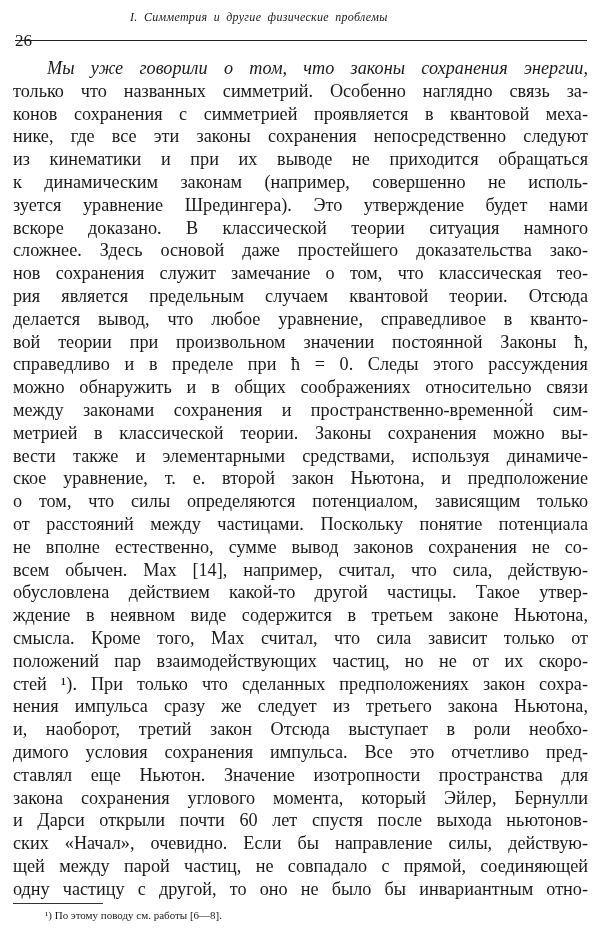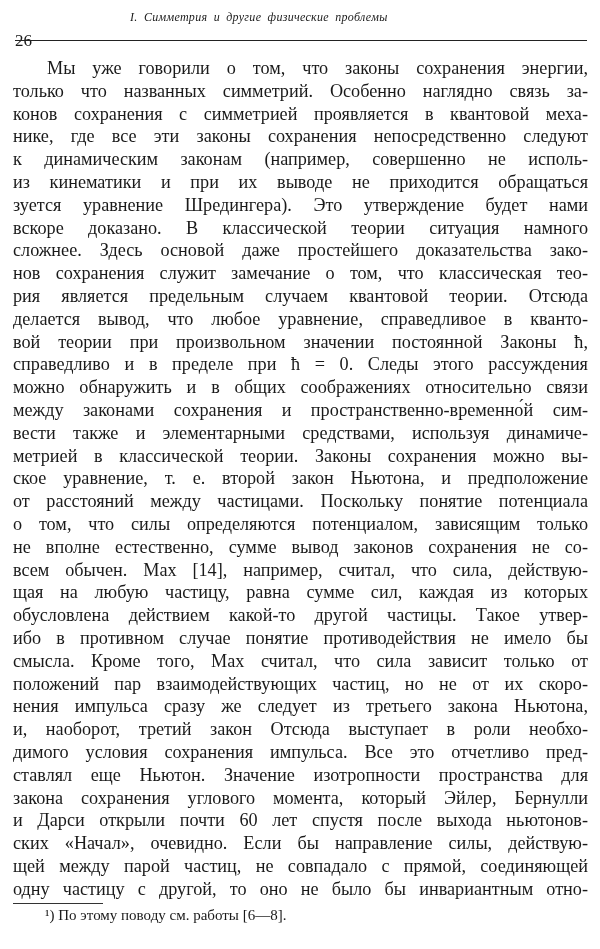--- a/index.html
+++ b/index.html
@@ -4,60 +4,60 @@
   <style>
     html, body { margin: 0; padding: 0; background: #ffffff; }
     body { width: 600px; height: 949px; position: relative; overflow: hidden;
            font-family: "Liberation Serif", "DejaVu Serif", serif; color: #1a1a1a; }
     .page-number { position: absolute; left: 15px; top: 10px; font-size: 17px; margin-top: 21px; }
     .running-head { position: absolute; left: 130px; top: 10px; font-size: 12px; font-style: italic; letter-spacing: 0.3px; word-spacing: 3px; }
     .header-rule { position: absolute; left: 15px; top: 40px; width: 572px; height: 0; border-top: 1.5px solid #222; }
     .body-text { position: absolute; left: 13px; top: 57px; width: 575px; }
     .line { height: 22.8px; line-height: 22.8px; font-size: 18.2px; white-space: nowrap;
             text-align: justify; text-align-last: justify; overflow: hidden; }
-    .line.indent { padding-left: 34px; }
+    .line.indent { padding-left: 34px; font-style: italic; }
     .footnote-rule { position: absolute; left: 13px; top: 903px; width: 90px; height: 0; border-top: 1px solid #333; }
-    .footnote { position: absolute; left: 45px; top: 905px; font-size: 15px; line-height: 20px; }
+    .footnote { position: absolute; left: 45px; top: 905px; font-size: 11px; line-height: 20px; }
   </style>
 </head>
 <body>
 
 <div class="page-number">26</div>
 <div class="running-head">I. Симметрия и другие физические проблемы</div>
 <div class="header-rule"></div>
 
 <div class="body-text">
   <div class="line indent">Мы уже говорили о том, что законы сохранения энергии,</div>
   <div class="line">только что названных симметрий. Особенно наглядно связь за-</div>
   <div class="line">конов сохранения с симметрией проявляется в квантовой меха-</div>
   <div class="line">нике, где все эти законы сохранения непосредственно следуют</div>
+  <div class="line">из кинематики и при их выводе не приходится обращаться</div>
   <div class="line">к динамическим законам (например, совершенно не исполь-</div>
-  <div class="line">из кинематики и при их выводе не приходится обращаться</div>
   <div class="line">зуется уравнение Шредингера). Это утверждение будет нами</div>
   <div class="line">вскоре доказано. В классической теории ситуация намного</div>
   <div class="line">сложнее. Здесь основой даже простейшего доказательства зако-</div>
   <div class="line">нов сохранения служит замечание о том, что классическая тео-</div>
   <div class="line">рия является предельным случаем квантовой теории. Отсюда</div>
   <div class="line">делается вывод, что любое уравнение, справедливое в кванто-</div>
   <div class="line">вой теории при произвольном значении постоянной Законы ħ,</div>
   <div class="line">справедливо и в пределе при ħ = 0. Следы этого рассуждения</div>
   <div class="line">можно обнаружить и в общих соображениях относительно связи</div>
   <div class="line">между законами сохранения и пространственно-временно́й сим-</div>
+  <div class="line">метрией в классической теории. Законы сохранения можно вы-</div>
   <div class="line">вести также и элементарными средствами, используя динамиче-</div>
-  <div class="line">метрией в классической теории. Законы сохранения можно вы-</div>
   <div class="line">ское уравнение, т. е. второй закон Ньютона, и предположение</div>
+  <div class="line">о том, что силы определяются потенциалом, зависящим только</div>
   <div class="line">от расстояний между частицами. Поскольку понятие потенциала</div>
-  <div class="line">о том, что силы определяются потенциалом, зависящим только</div>
   <div class="line">не вполне естественно, сумме вывод законов сохранения не со-</div>
   <div class="line">всем обычен. Мах [14], например, считал, что сила, действую-</div>
-  <div class="line">щая на любую частицу, равна сумме сил, каждая из которых</div>
   <div class="line">обусловлена действием какой-то другой частицы. Такое утвер-</div>
-  <div class="line">ибо в противном случае понятие противодействия не имело бы</div>
+  <div class="line">ждение в неявном виде содержится в третьем законе Ньютона,</div>
   <div class="line">смысла. Кроме того, Мах считал, что сила зависит только от</div>
   <div class="line">положений пар взаимодействующих частиц, но не от их скоро-</div>
+  <div class="line">стей ¹). При только что сделанных предположениях закон сохра-</div>
   <div class="line">нения импульса сразу же следует из третьего закона Ньютона,</div>
   <div class="line">и, наоборот, третий закон Отсюда выступает в роли необхо-</div>
   <div class="line">димого условия сохранения импульса. Все это отчетливо пред-</div>
   <div class="line">ставлял еще Ньютон. Значение изотропности пространства для</div>
   <div class="line">закона сохранения углового момента, который Эйлер, Бернулли</div>
   <div class="line">и Дарси открыли почти 60 лет спустя после выхода ньютонов-</div>
   <div class="line">ских «Начал», очевидно. Если бы направление силы, действую-</div>
   <div class="line">щей между парой частиц, не совпадало с прямой, соединяющей</div>
   <div class="line">одну частицу с другой, то оно не было бы инвариантным отно-</div>
 

